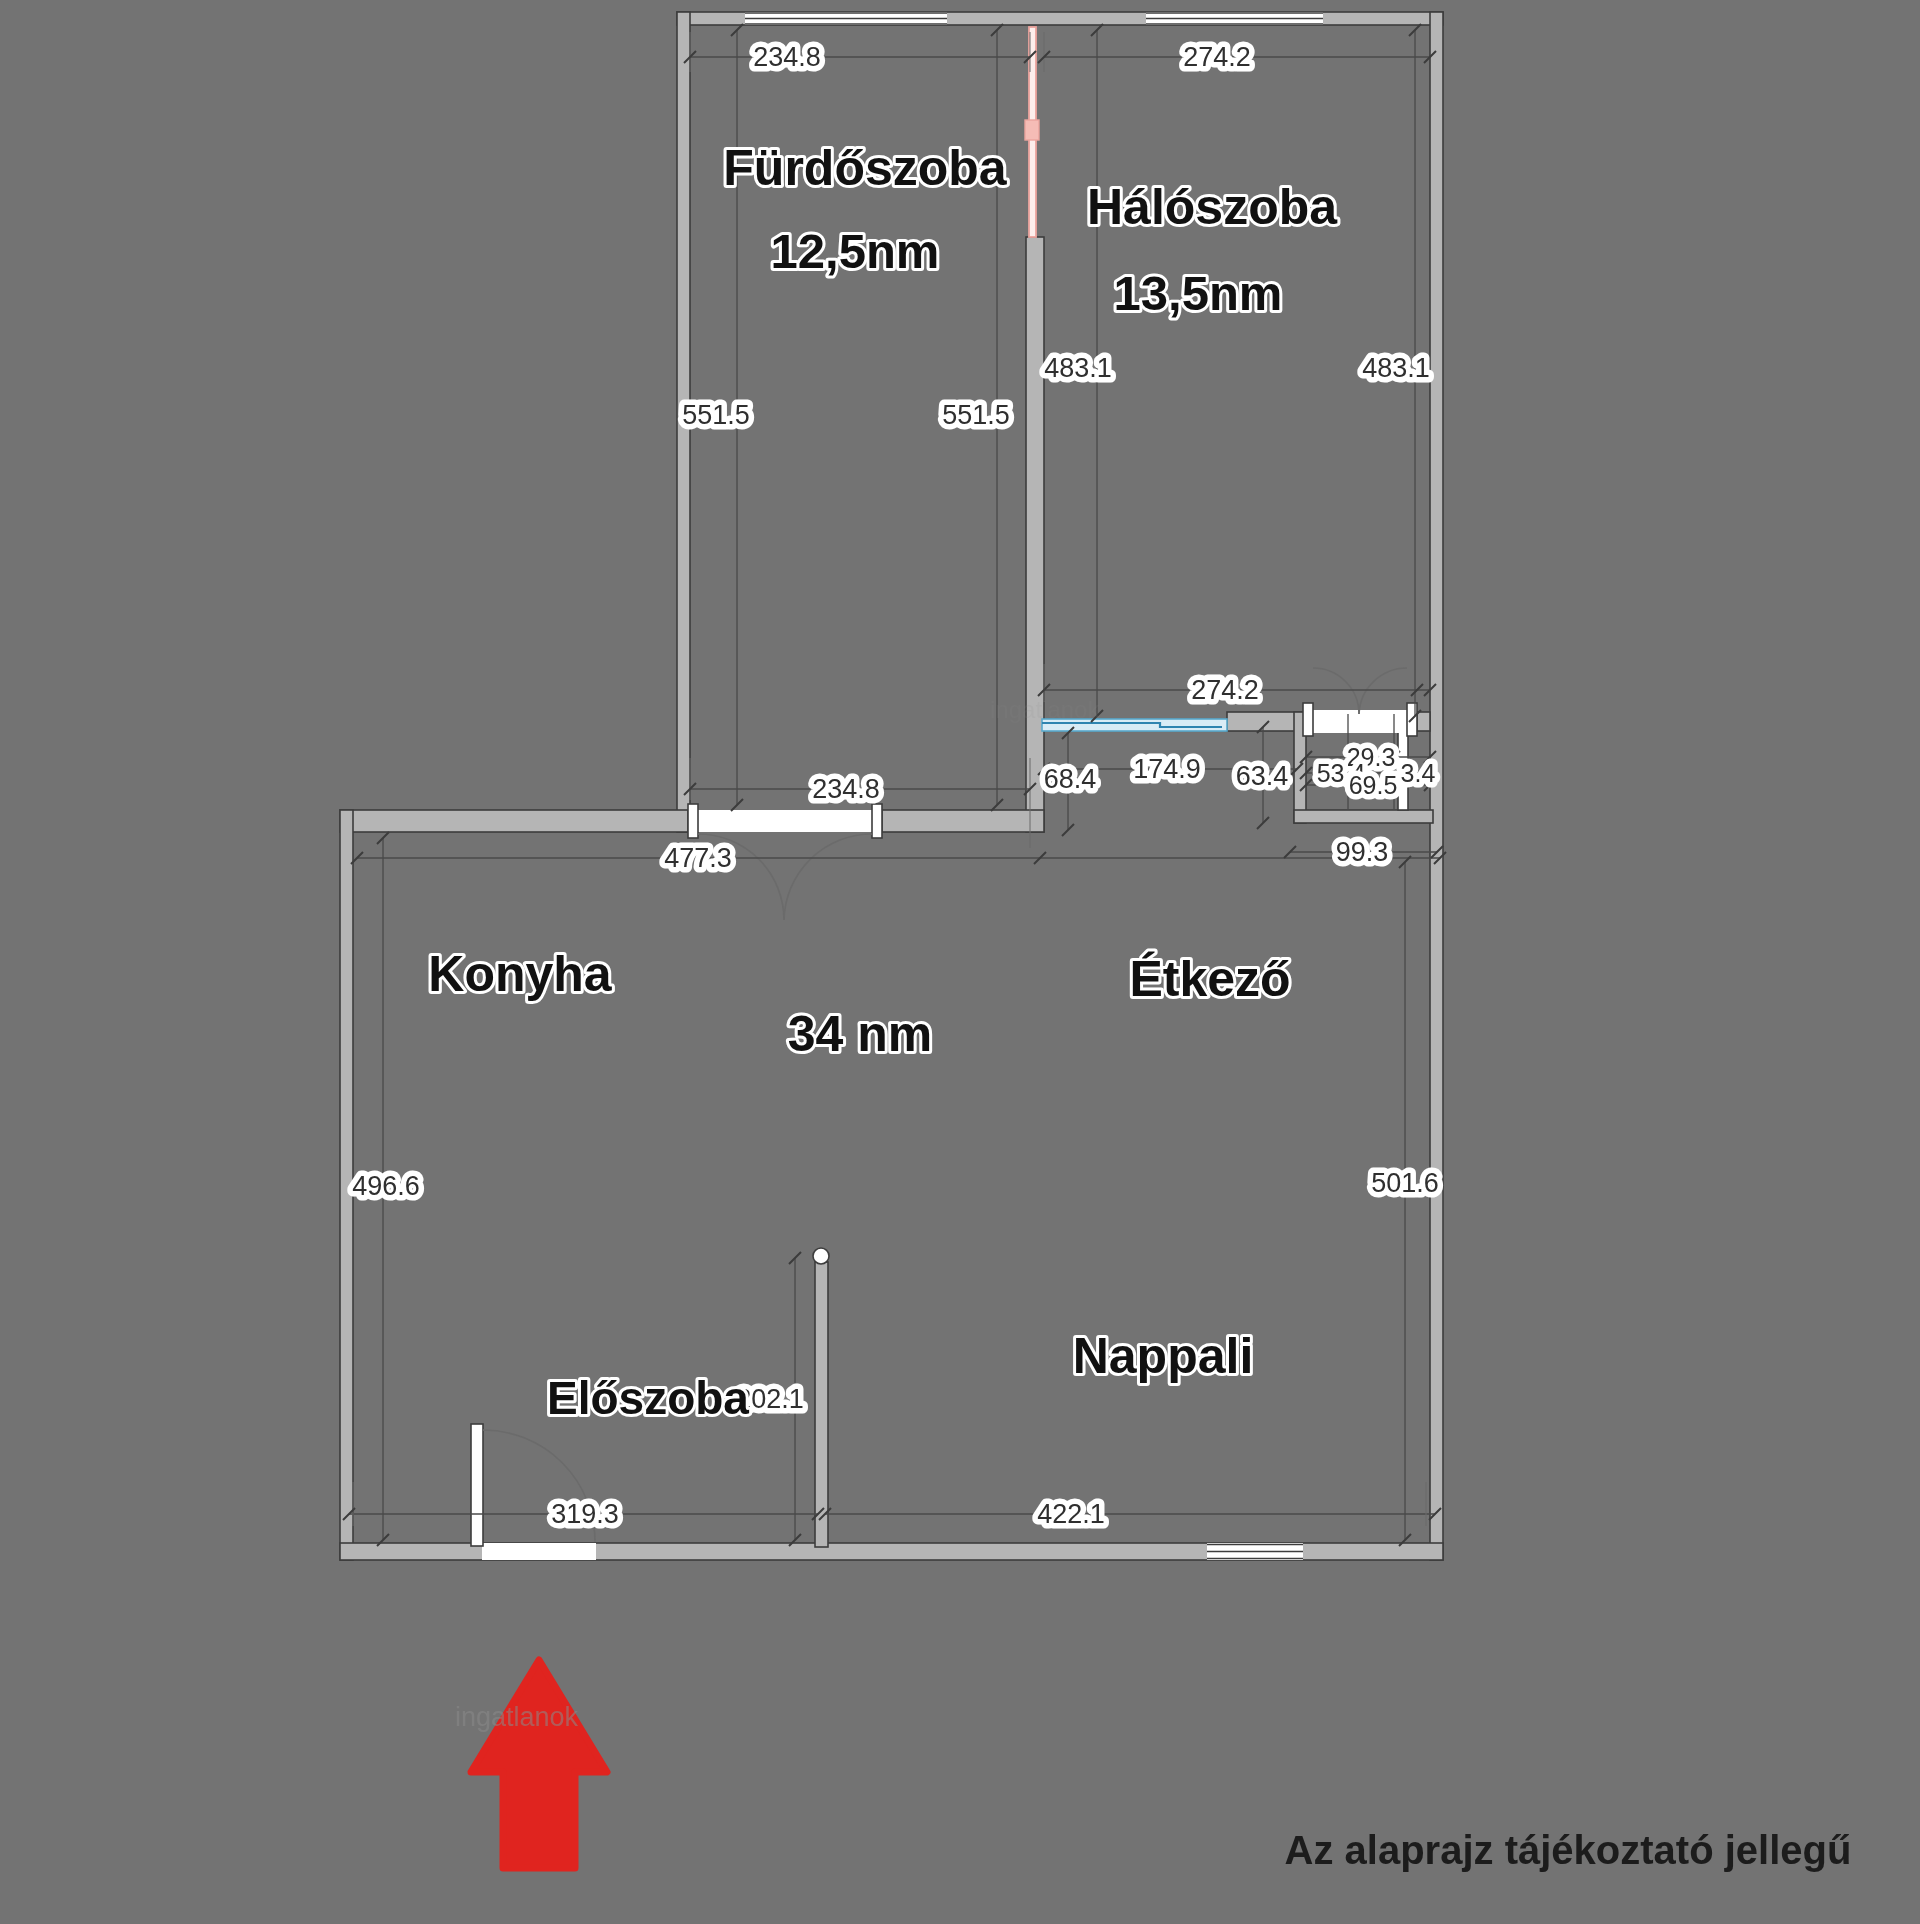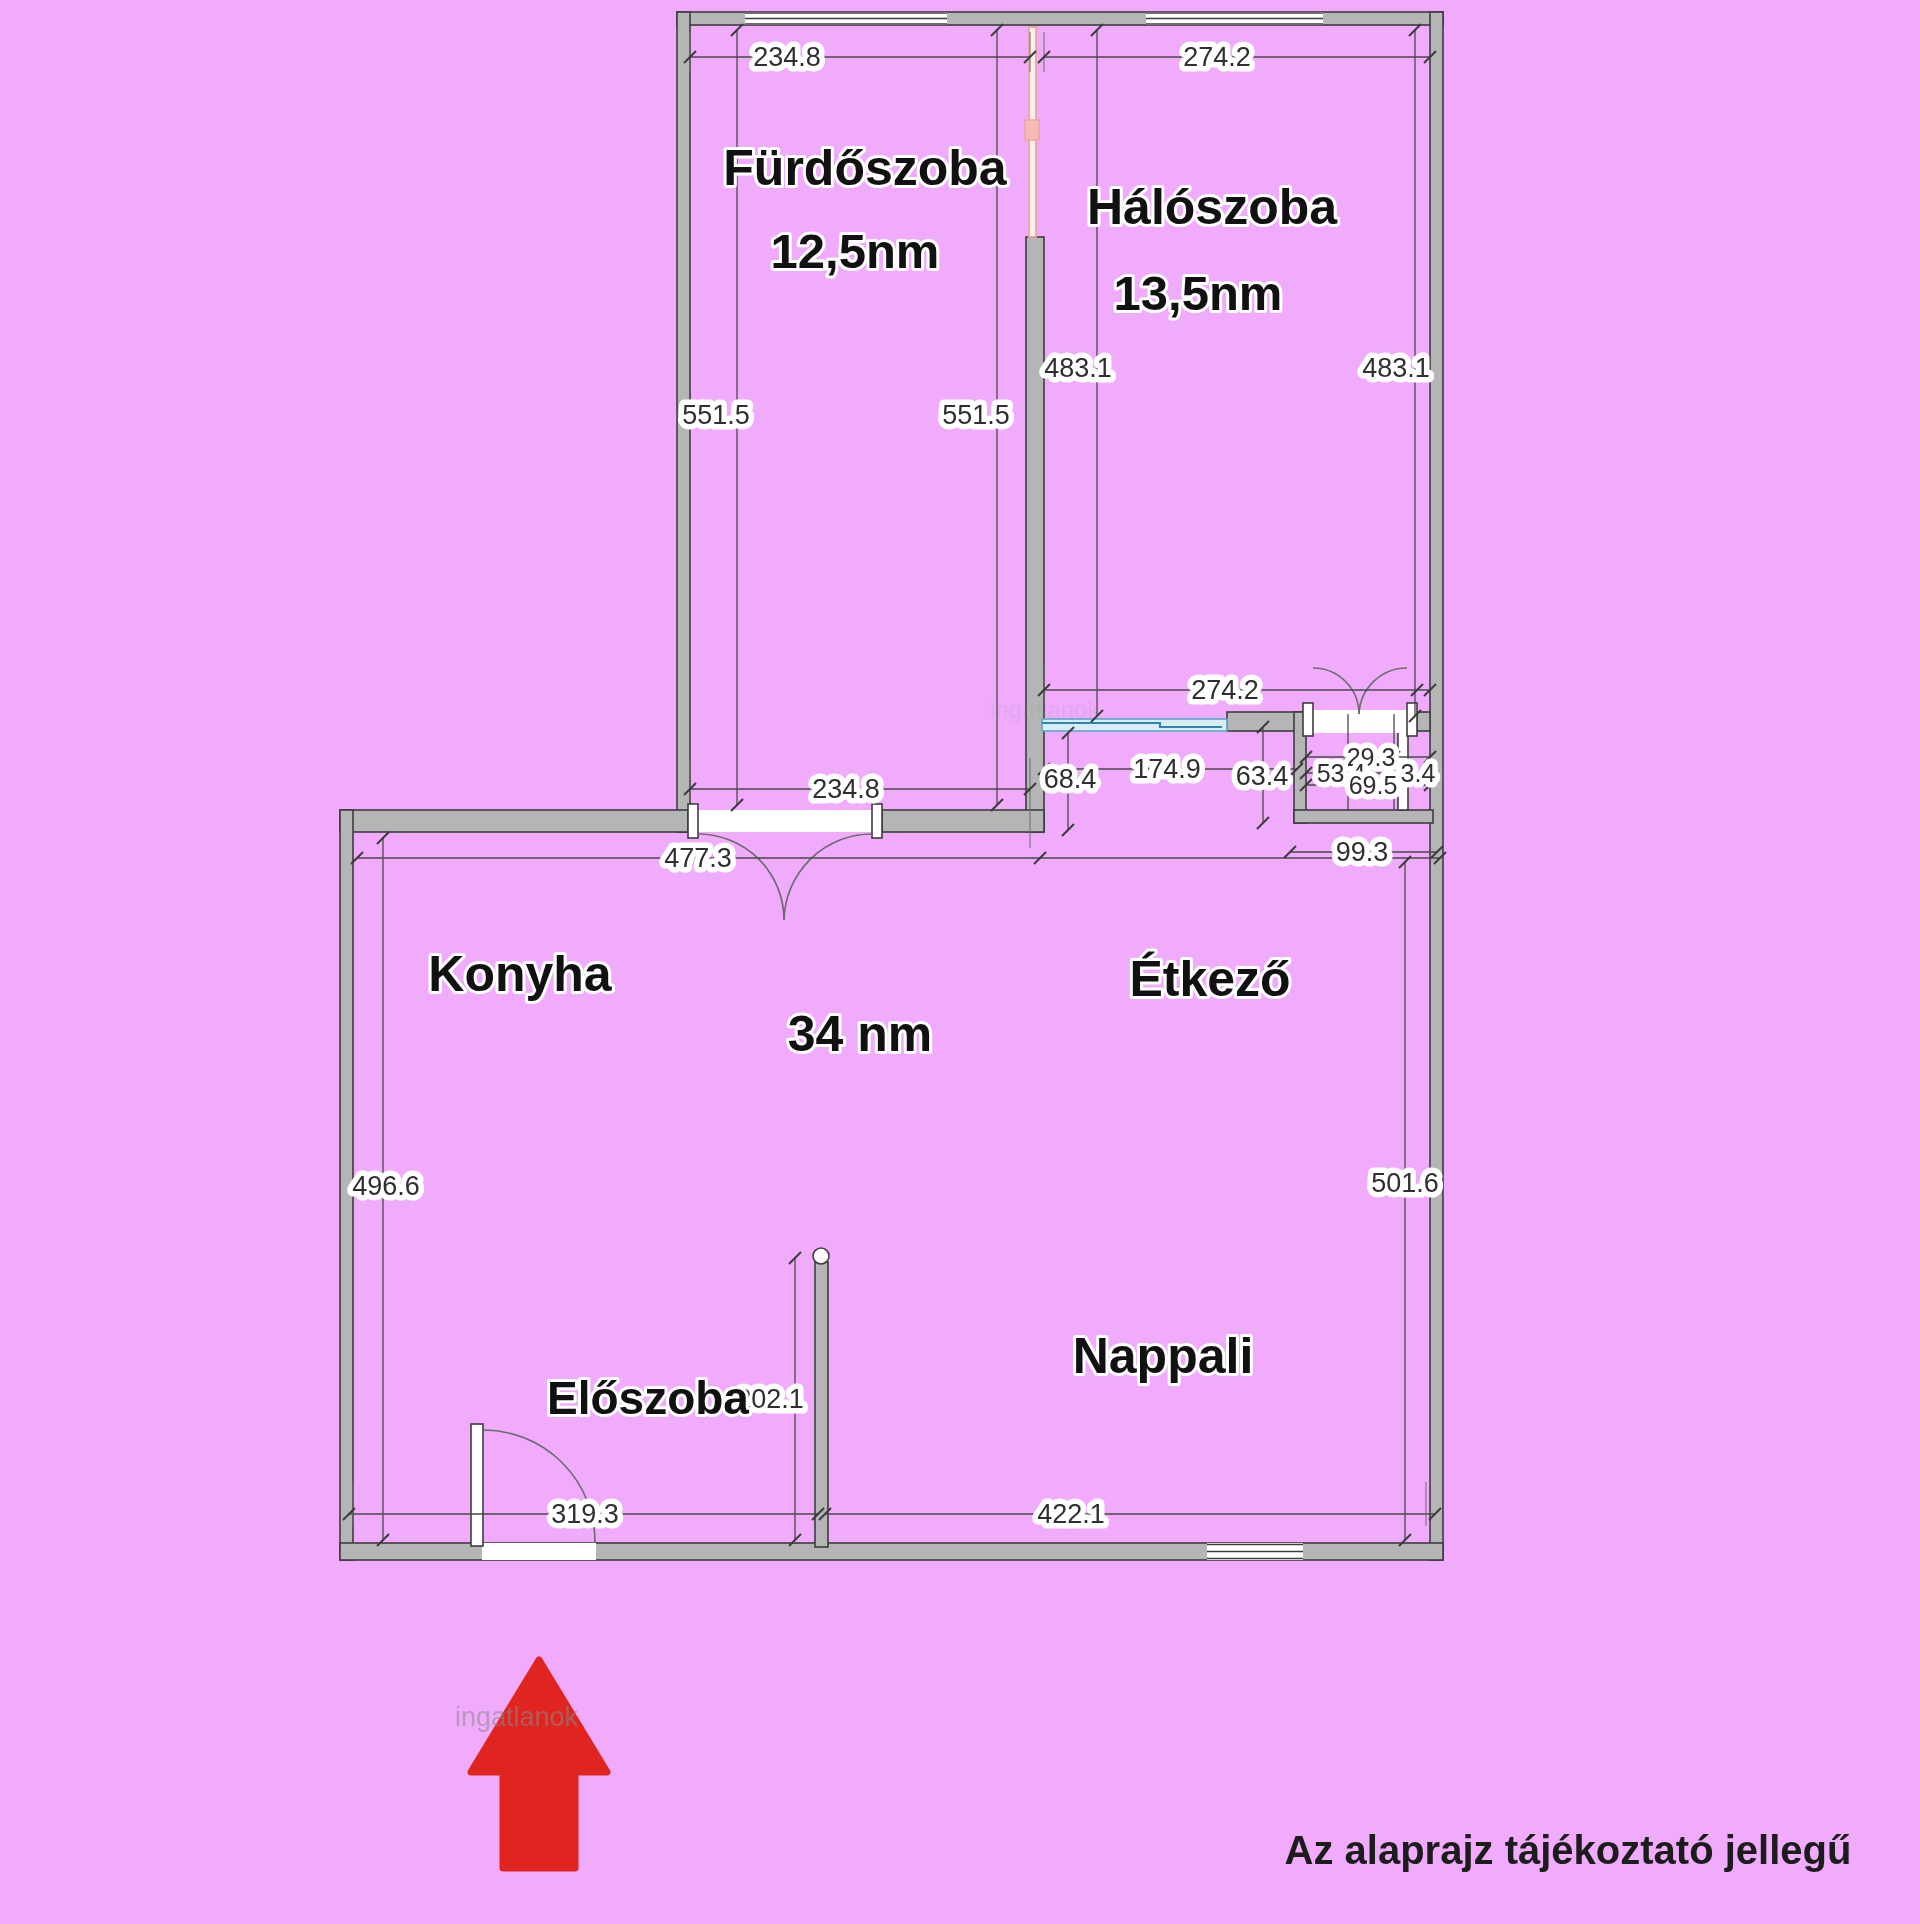--- a/index.html
+++ b/index.html
@@ -1,16 +1,16 @@
 <!DOCTYPE html>
 <html><head>
 <meta charset="utf-8">
 <style>
   html,body{margin:0;padding:0;background:#ffffff;}
-  .page{width:1920px;height:1924px;position:relative;background:#f0abfc;overflow:hidden;
+  .page{width:1920px;height:1924px;position:relative;background:#737373;overflow:hidden;
         font-family:"Liberation Sans", sans-serif;}
   svg{display:block;}
   .wall{fill:#b5b5b5;stroke:#3d3d3d;stroke-width:1.6;}
   .win{fill:#ffffff;stroke:none;}
   .winline{stroke:#3d3d3d;stroke-width:1.4;}
   .frame{fill:#ffffff;stroke:#3d3d3d;stroke-width:1.6;}
   .arc{fill:none;stroke:#6b6b6b;stroke-width:1.6;}
   .dimline{stroke:#4a4a4a;stroke-width:1.3;fill:none;}
   .ext{stroke:#6a6a6a;stroke-width:1;fill:none;}
   .tick{stroke:#3c3c3c;stroke-width:2;fill:none;}

